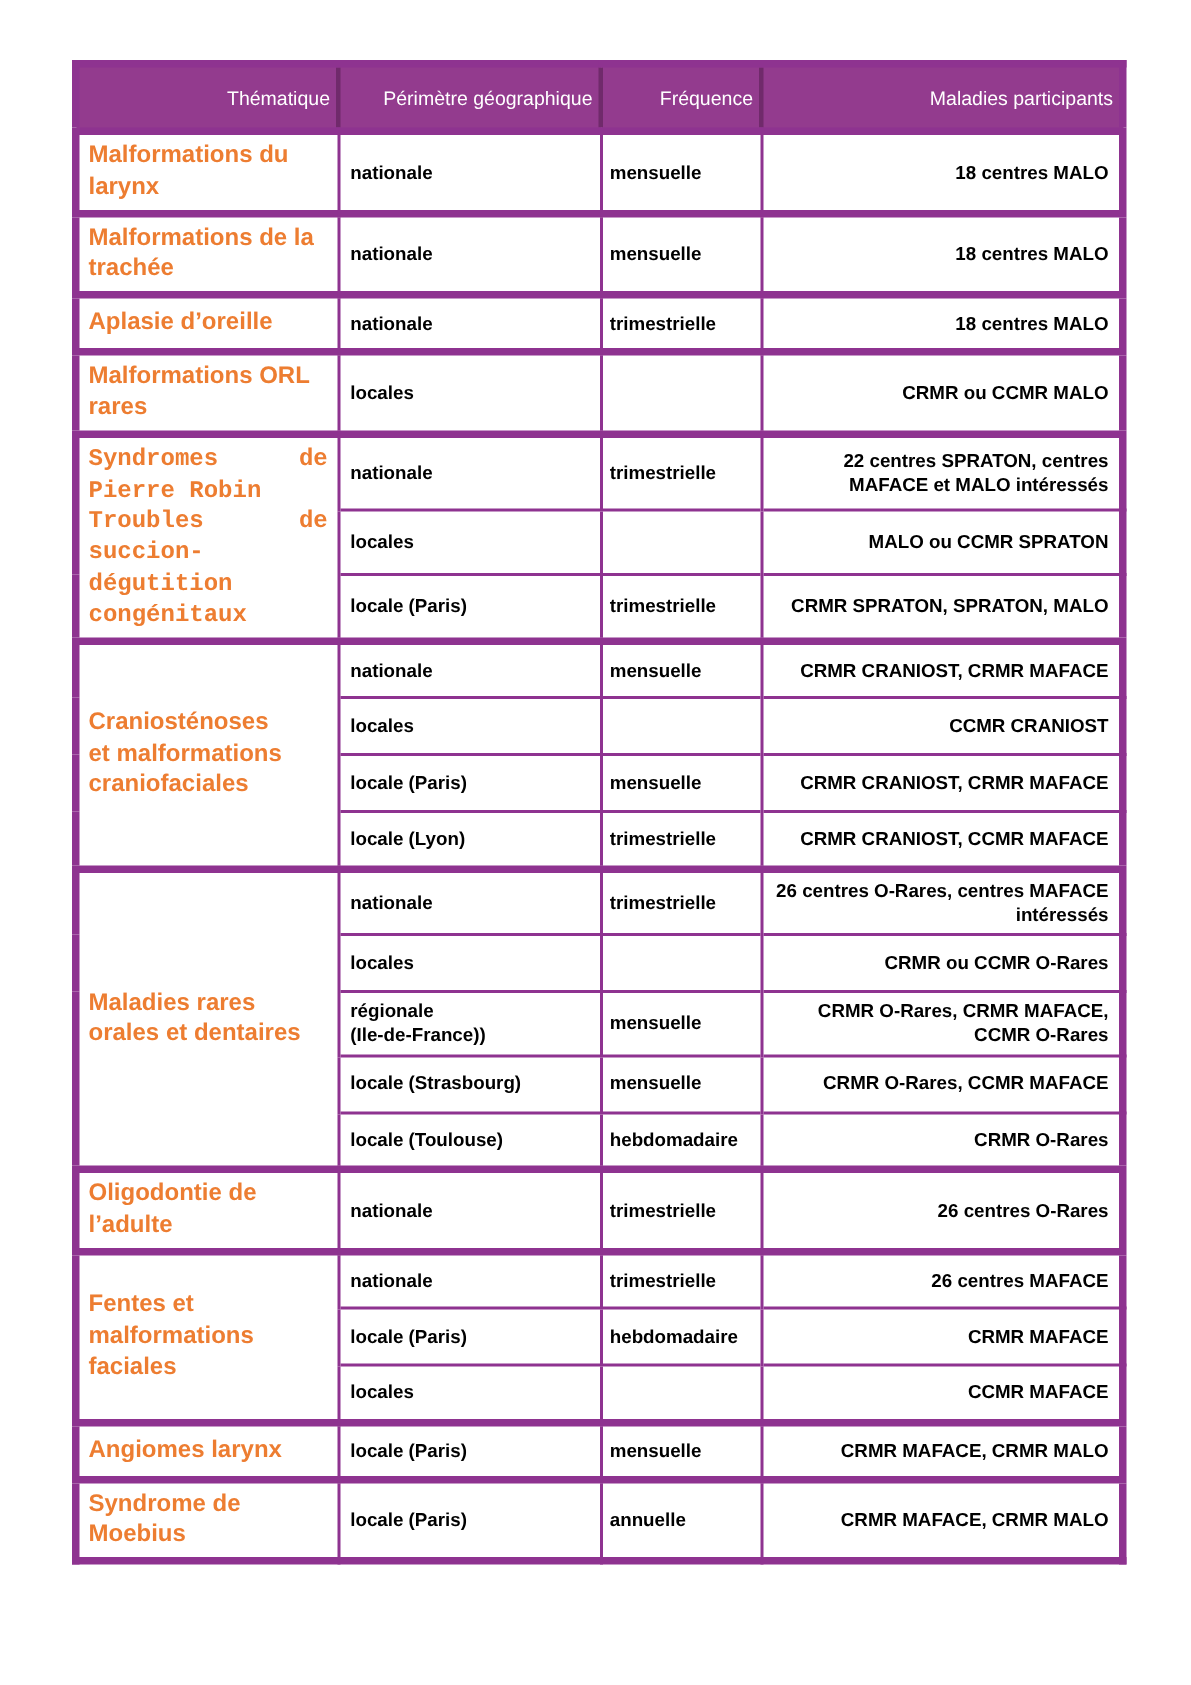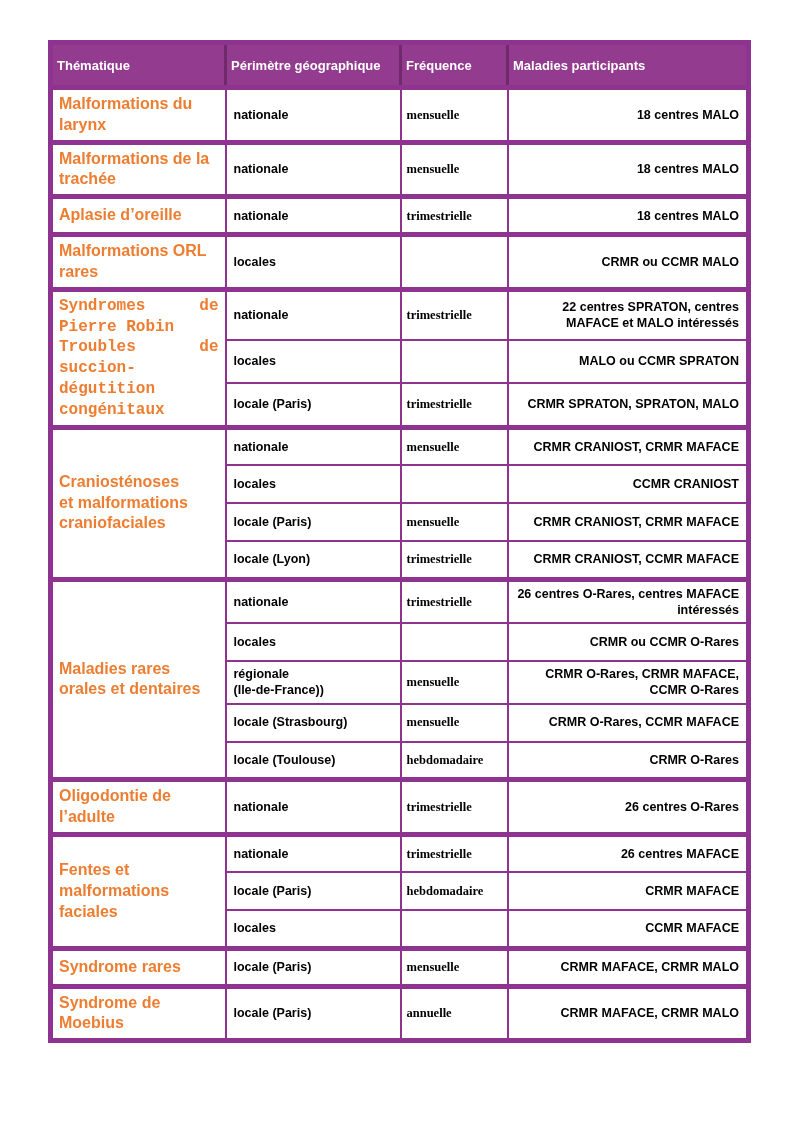--- a/index.html
+++ b/index.html
@@ -21,22 +21,22 @@
     width: 698px;
     table-layout: fixed;
     border-collapse: collapse;
     border: 5px solid var(--grid, #8E3390);
   }
   thead th {
     height: 45px;
     background: var(--header-bg, #933B8E);
     color: var(--header-text, #ffffff);
     font-size: 13px;
-    font-weight: bold;
-    text-align: left;
+    font-weight: normal;
+    text-align: right;
     vertical-align: middle;
     border-left: 3px solid var(--header-sep, #702A6B);
     padding: 2px 4px;
   }
   thead th.first { border-left: none; }
   tbody { border-top: 5px solid var(--grid, #8E3390); }
   td {
     border-left: 2px solid var(--grid, #8E3390);
     vertical-align: middle;
     padding: 4px 7px;
@@ -50,21 +50,21 @@
   tbody tr + tr td { border-top: 2px solid var(--grid, #8E3390); }
   td.thematic {
     border-left: none;
     color: var(--thematic, #ED7D31);
     font-size: 16px;
     white-space: pre-line;
     padding: 4px 6px;
   }
   td.thematic.justify { text-align: justify; font-family: Liberation Mono, monospace; }
   td.perimetre { white-space: pre-line; }
-  td.frequence { padding: 4px 5px; font-family: Liberation Serif, serif; }
+  td.frequence { padding: 4px 5px; }
   td.centres { padding: 4px 7px; text-align: right; }
 </style>
 </head>
 <body>
 
 <div class="page">
   <table class="main">
     <colgroup>
       <col style="width:175px">
       <col style="width:175px">
@@ -215,21 +215,21 @@
       </tr>
       <tr>
         <td class="perimetre">locales</td>
         <td class="frequence"></td>
         <td class="centres">CCMR MAFACE</td>
       </tr>
     </tbody>
 
     <tbody>
       <tr>
-        <td class="thematic">Syndrome rares</td>
+        <td class="thematic">Angiomes larynx</td>
         <td class="perimetre">locale (Paris)</td>
         <td class="frequence">mensuelle</td>
         <td class="centres">CRMR MAFACE, CRMR MALO</td>
       </tr>
     </tbody>
 
     <tbody>
       <tr>
         <td class="thematic">Syndrome de Moebius</td>
         <td class="perimetre">locale (Paris)</td>

